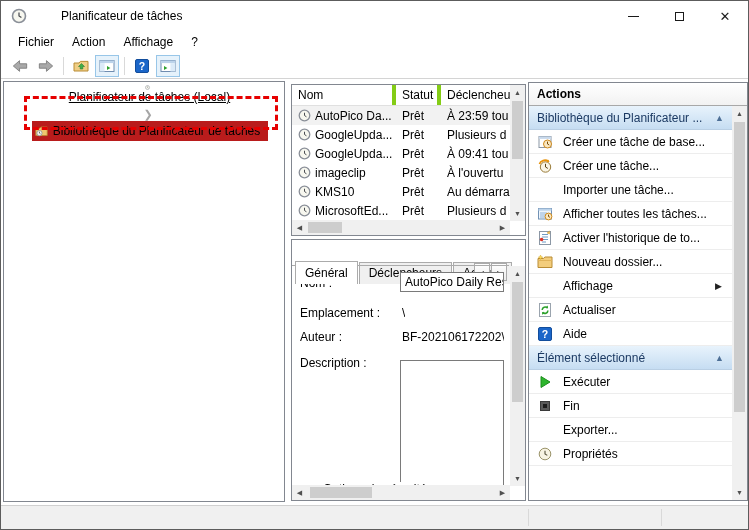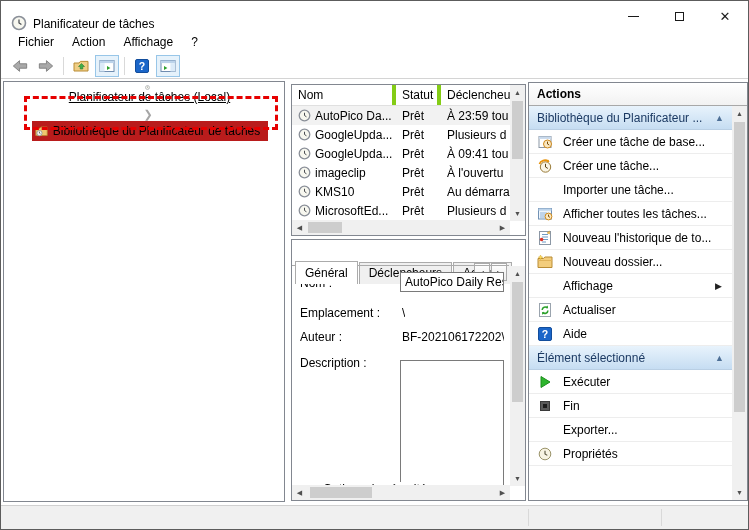--- a/index.html
+++ b/index.html
@@ -2,21 +2,21 @@
 <html><head>
 <meta charset="utf-8">
 <style>
   * { box-sizing: border-box; margin: 0; padding: 0; }
   html,body { width:749px; height:530px; font-family:"Liberation Sans", sans-serif; }
   .window {
     position:relative; width:749px; height:530px; background:#fff;
     border:1px solid #5c5c5c; overflow:hidden; font-size:12px; color:#000;
   }
   
-  .titlebar { position:relative; height:30px; background:#fff; display:flex; align-items:flex-end; }
+  .titlebar { position:relative; height:30px; background:#fff; display:flex; align-items:center;gap:28px; }
   .titlebar .appicon { margin:0 6px 0 10px; width:16px; height:16px; }
   .title-text { font-size:12px; }
   .win-controls { position:absolute; right:0; top:0; height:30px; display:flex; }
   .win-btn { width:46px; height:30px; display:flex; align-items:center; justify-content:center; cursor:default; }
   .glyph-min { width:11px; height:1px; background:#1a1a1a; display:block; }
   .glyph-max { width:9px; height:9px; border:1px solid #1a1a1a; display:block; }
   .glyph-close { font-size:13px; line-height:1; color:#1a1a1a; }
   
   .menubar { height:22px; display:flex; align-items:center; padding-left:8px; background:#fff; }
   .menu-item { padding:3px 9px; }
@@ -363,21 +363,21 @@
           </svg>
           <span>Afficher toutes les tâches...</span>
         </div>
         <div class="ap-item">
           <svg class="icon16" viewBox="0 0 16 16">
             <rect x="2.5" y="1.5" width="11" height="13" fill="#fff" stroke="#8b97a5"></rect>
             <path d="M5 4.5 h6 M5 7 h6 M5 9.5 h6 M5 12 h4" stroke="#6f9bc4"></path>
             <circle cx="4.6" cy="9.5" r="1.8" fill="#d93025"></circle>
             <path d="M10 3 l2.6-2 v3 Z" fill="#f3c04b" stroke="#c79a3b" stroke-width="0.5"></path>
           </svg>
-          <span>Nouveau l'historique de to...</span>
+          <span>Activer l'historique de to...</span>
         </div>
         <div class="ap-item">
           <svg class="icon16" viewBox="0 0 16 16">
             <path d="M1 4.5 h5.5 l1.3-1.5 H15 V13.5 H1 Z" fill="#f3cd7c" stroke="#b98c35"></path>
             <path d="M1 6.5 H15" stroke="#e0b35a"></path>
             <path d="M3.5 1 l0.7 1.6 1.6 0.6 -1.6 0.7 -0.7 1.6 -0.6-1.6 -1.6-0.7 1.6-0.6 Z" fill="#ffdf5e" stroke="#d2a72c" stroke-width="0.5"></path>
           </svg>
           <span>Nouveau dossier...</span>
         </div>
         <div class="ap-item">

